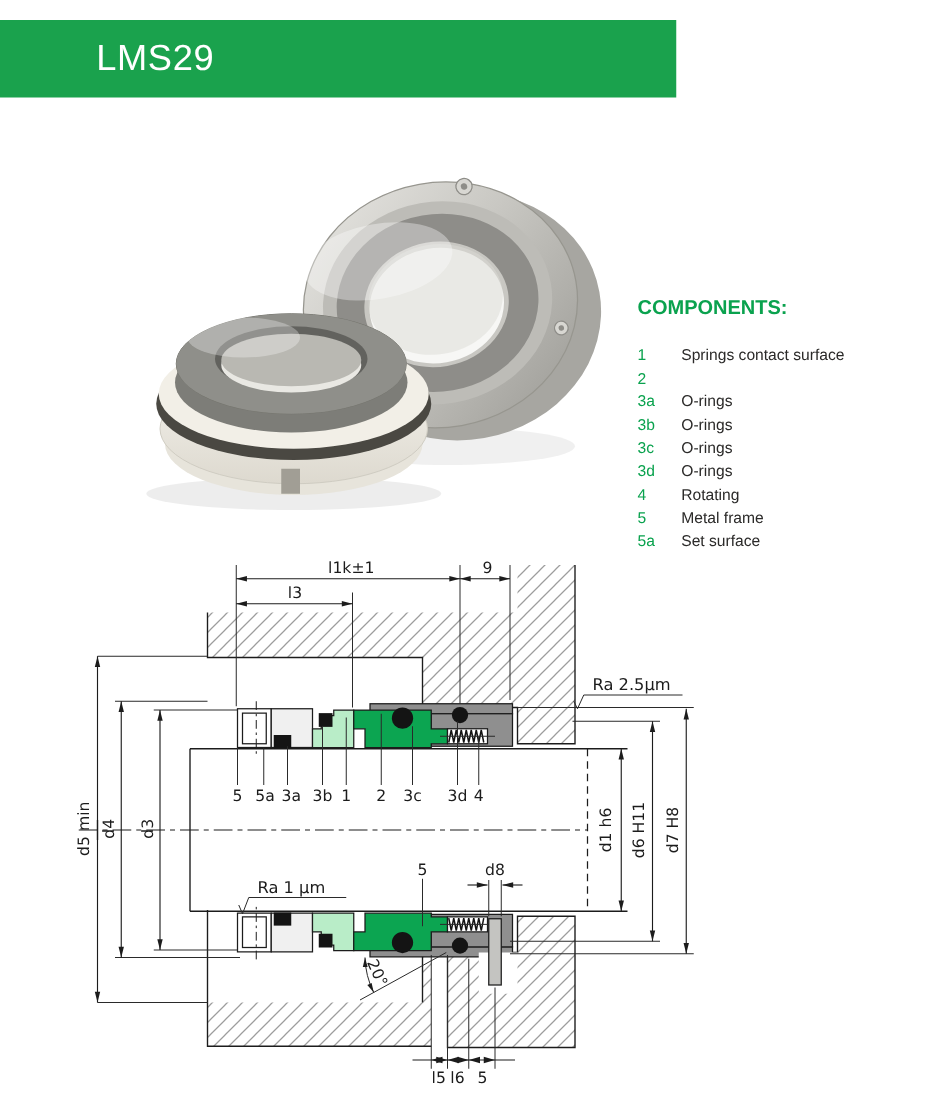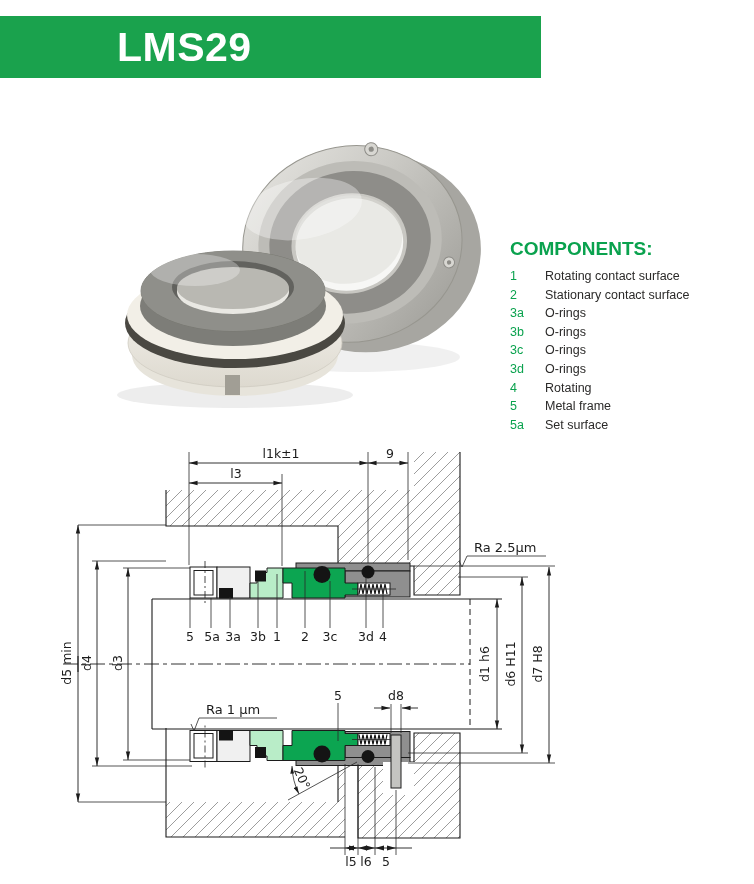--- a/index.html
+++ b/index.html
@@ -1,24 +1,24 @@
 <!DOCTYPE html>
 <html><head>
 <meta charset="utf-8">
 <style>
   html,body{margin:0;padding:0;background:#ffffff;}
   #page{position:relative;width:754px;height:884px;background:#fff;overflow:hidden;
         font-family:"Liberation Sans",sans-serif;}
   
   #hdr{position:absolute;left:0;top:16px;width:541px;height:62px;background:#1aa24d;}
-  #hdr .t{color:#fff;font-weight:bold;font-size:41px;line-height:62px;padding-left:117px;
+  #hdr .t{color:#fff;font-weight:normal;font-size:29px;line-height:62px;padding-left:77px;
           letter-spacing:0.5px;}
   
   #comp{position:absolute;left:510px;top:238px;width:240px;}
-  #comp .title{color:#0aa24e;font-weight:bold;font-size:19px;margin-bottom:7px;}
+  #comp .title{color:#0aa24e;font-weight:bold;font-size:16px;margin-bottom:19px;}
   #comp .row{display:flex;font-size:12.5px;line-height:18.6px;color:#2b2a29;}
   #comp .num{width:35px;color:#0aa24e;flex:none;}
   
   #photo{position:absolute;left:85px;top:105px;width:410px;height:320px;}
   #draw{position:absolute;left:0;top:440px;width:754px;height:444px;}
   
   .ln{stroke:#1c1c1c;stroke-width:1.1;fill:none;}
   .s{stroke:#1c1c1c;stroke-width:1;}
   .tln{stroke:#2a2a2a;stroke-width:0.8;fill:none;}
   .dim{stroke:#1c1c1c;stroke-width:0.9;}
@@ -83,25 +83,24 @@
       <ellipse cx="148" cy="183" rx="56" ry="21" fill="#b9b8b2"></ellipse>
       <rect x="140" y="270" width="15" height="20" fill="#a19e95"></rect>
       <ellipse cx="110" cy="165" rx="45" ry="16" fill="#ffffff" opacity="0.3"></ellipse>
     </g>
   </svg>
 
   <div id="comp">
     <div class="title">COMPONENTS:</div>
     <div class="row">
         <span class="num">1</span>
-        <span>Rotating contact surface</span>
+        <span>Springs contact surface</span>
       </div>
     <div class="row">
         <span class="num">2</span>
-        <span>Stationary contact surface</span>
       </div>
     <div class="row">
         <span class="num">3a</span>
         <span>O-rings</span>
       </div>
     <div class="row">
         <span class="num">3b</span>
         <span>O-rings</span>
       </div>
     <div class="row">

